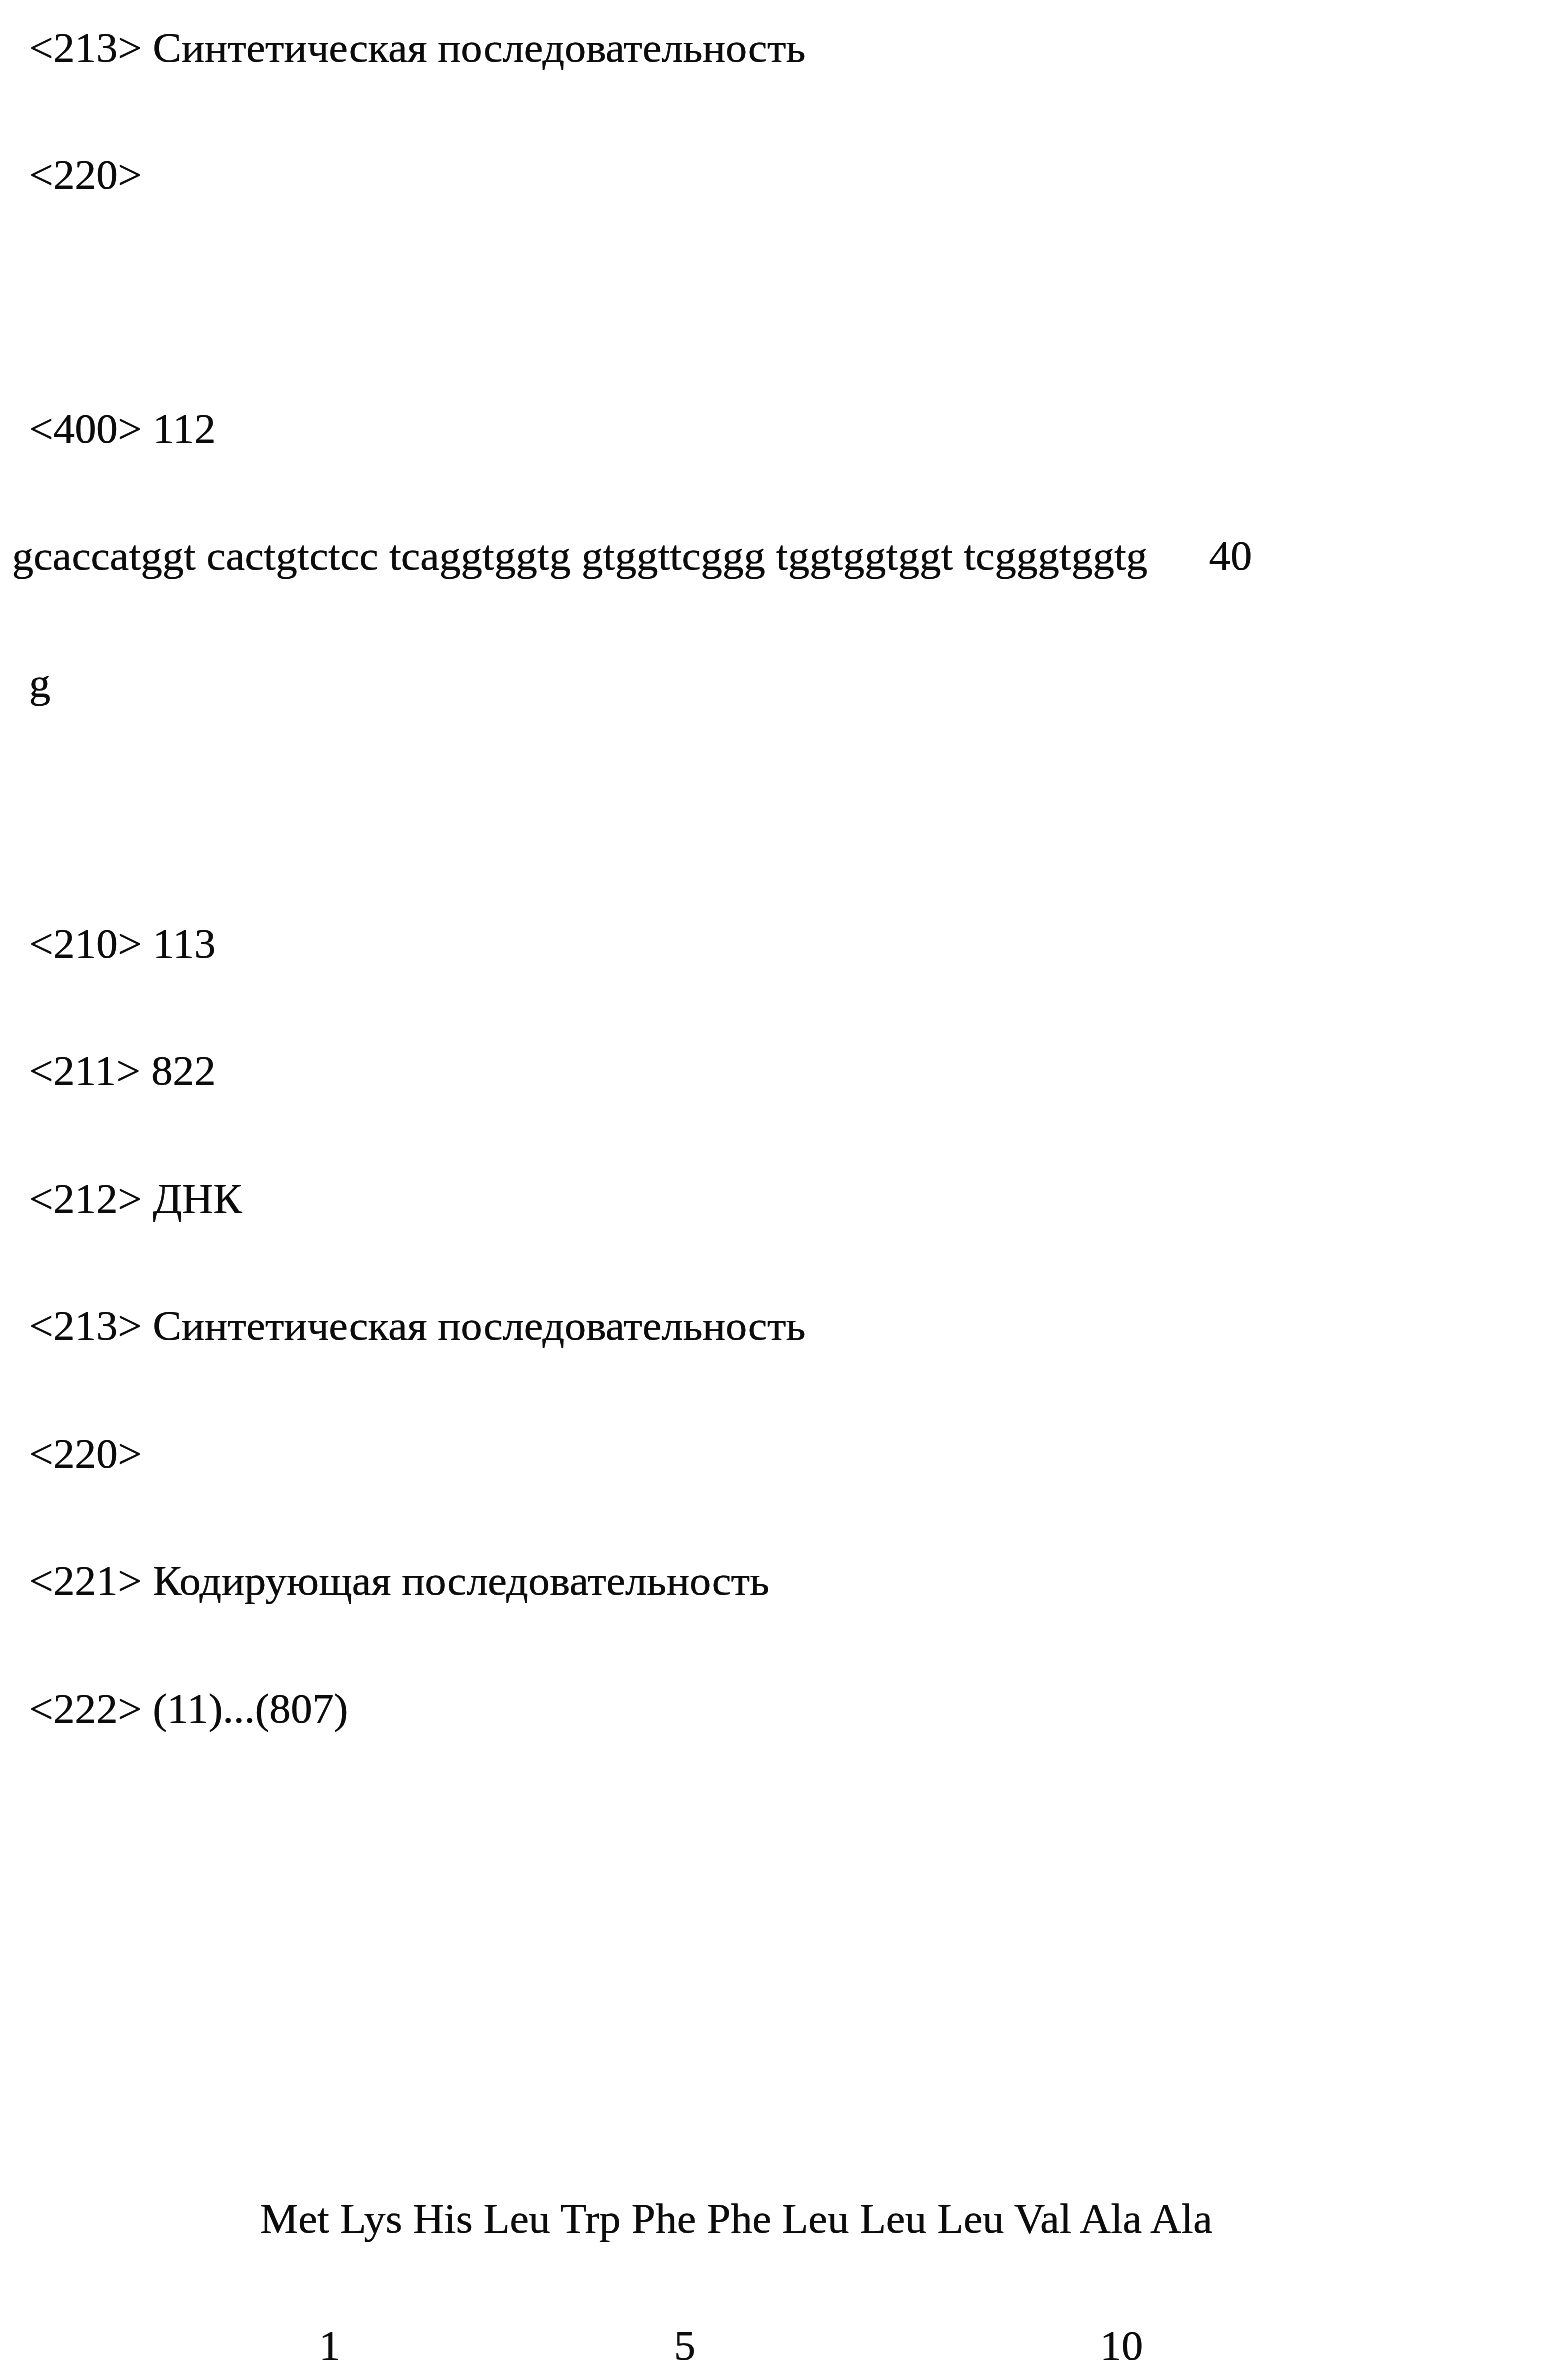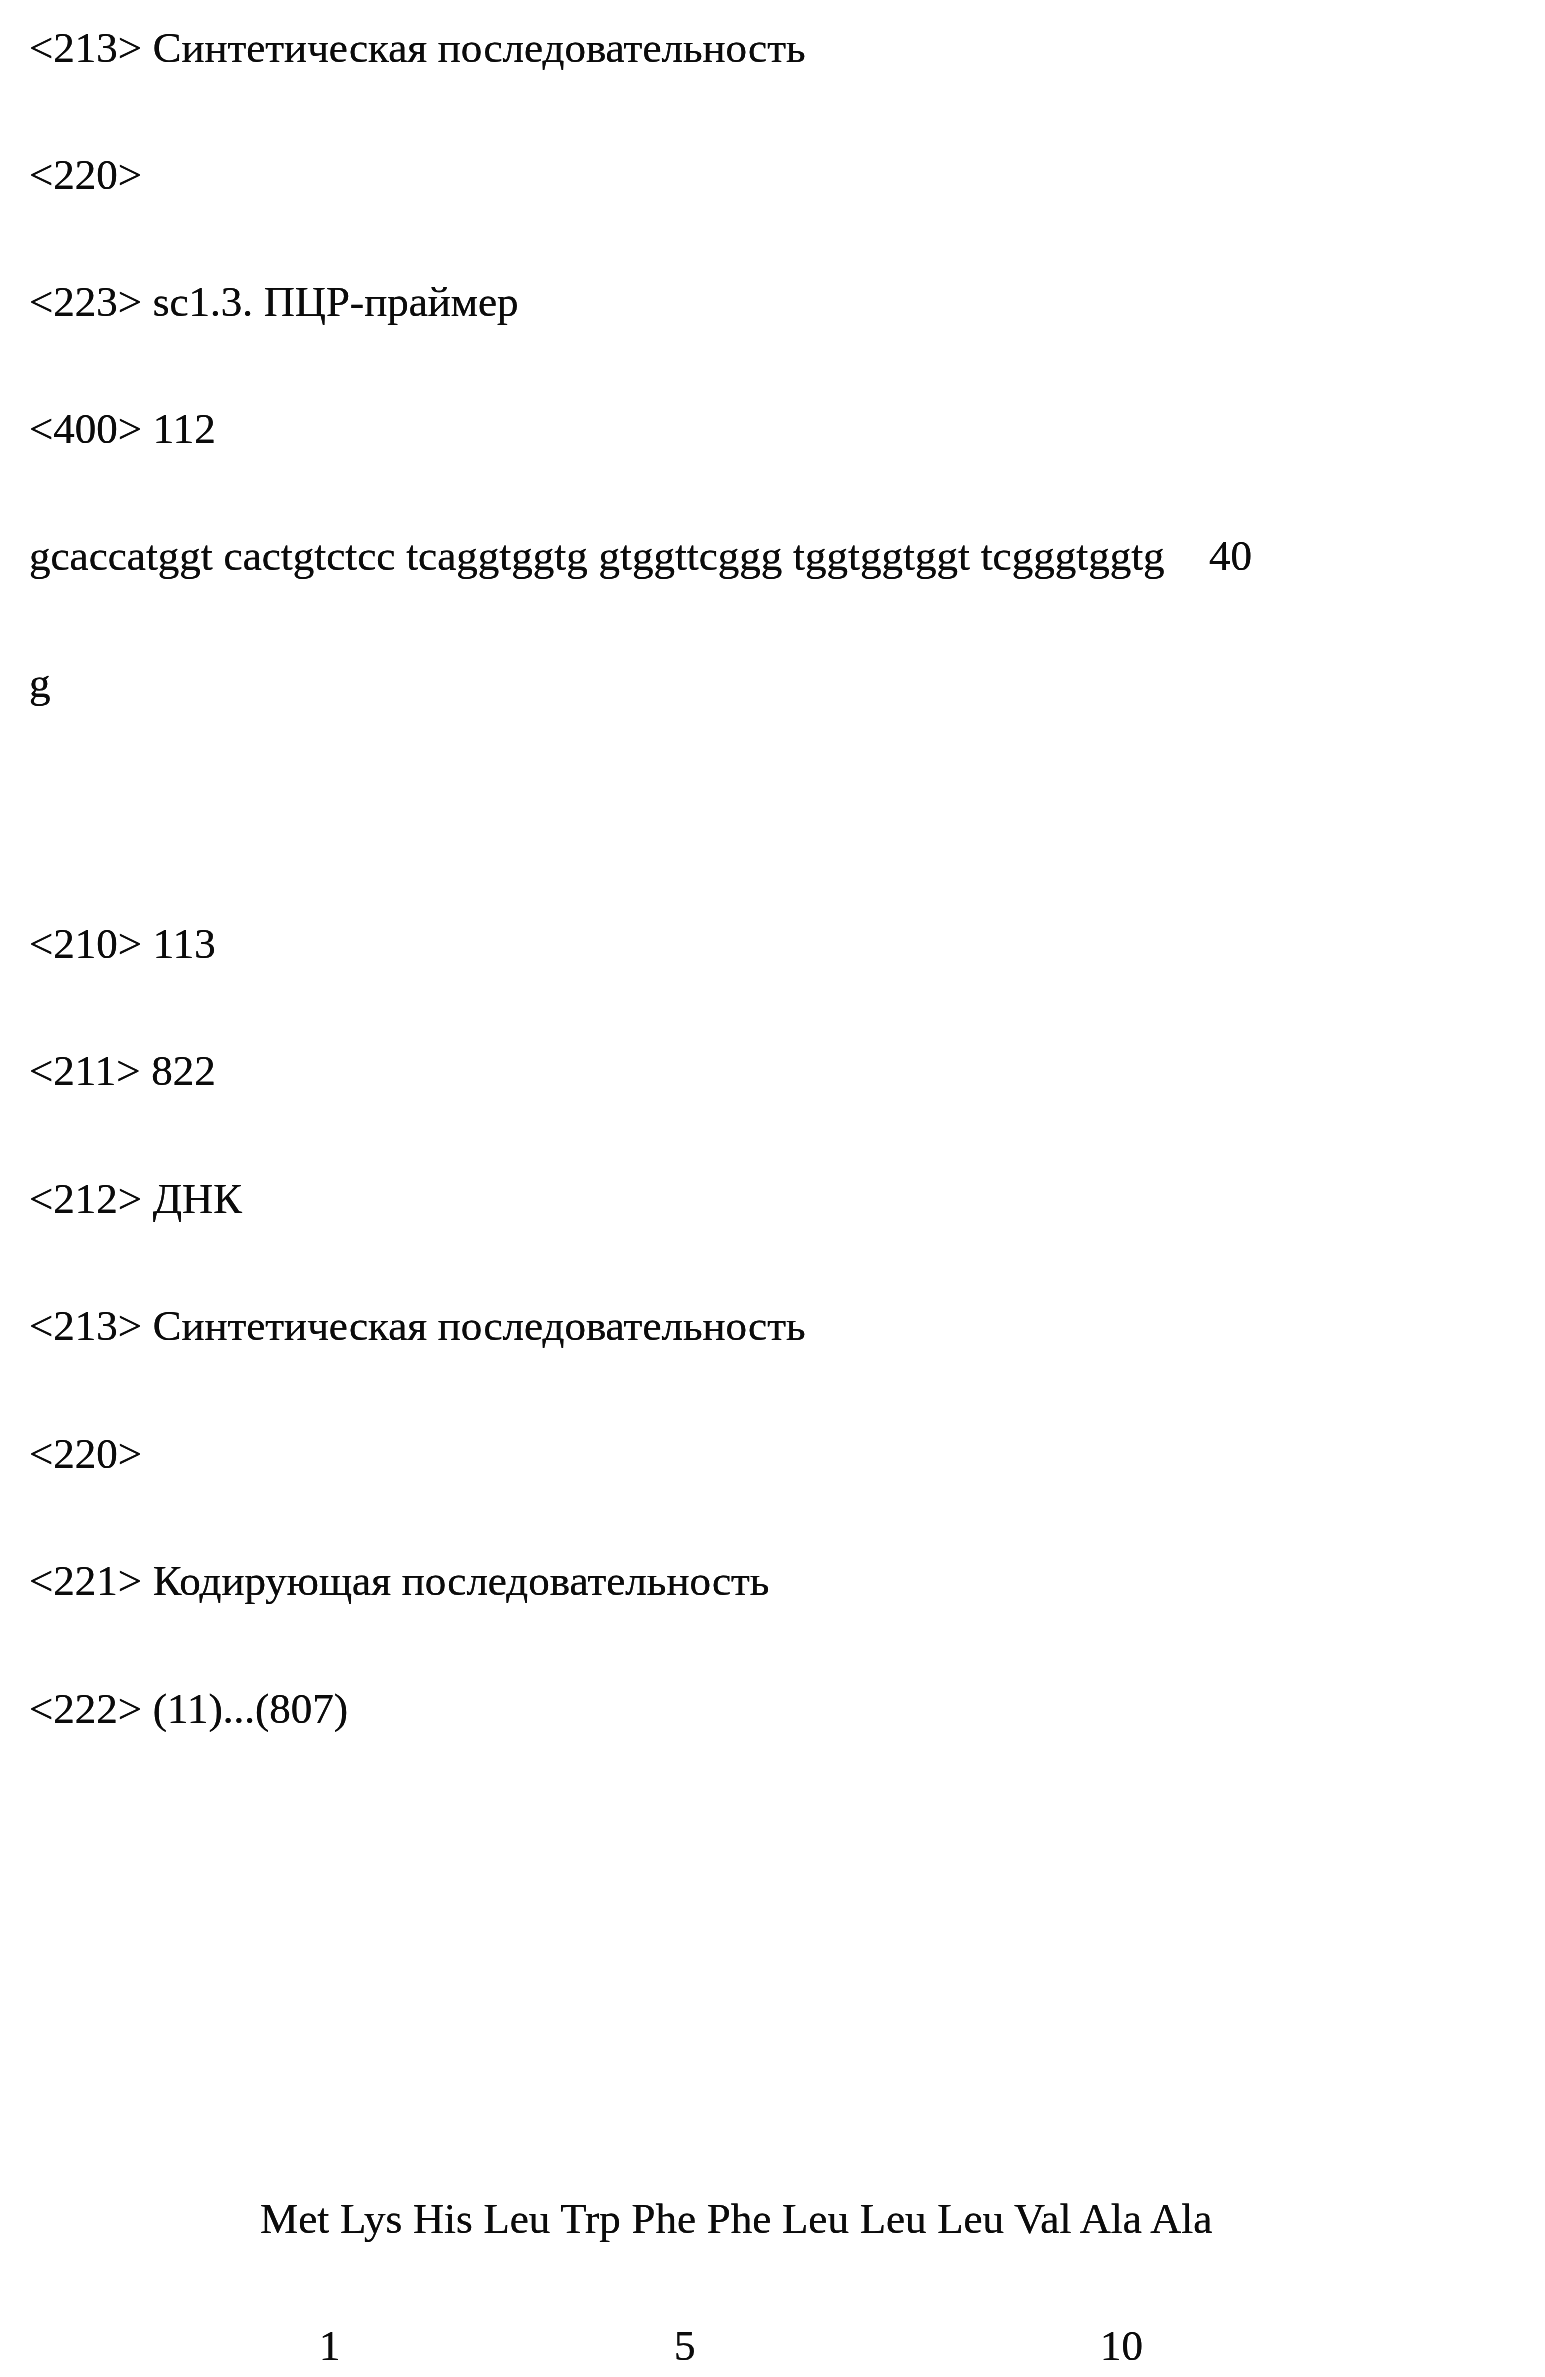--- a/index.html
+++ b/index.html
@@ -38,30 +38,27 @@
 <div class="page">
 
   <div class="line" style="top:26px">
     <span class="seg" style="left:29px">&lt;213&gt; Синтетическая последовательность</span>
   </div>
 
   <div class="line" style="top:153px">
     <span class="seg" style="left:29px">&lt;220&gt;</span>
   </div>
 
-  <div class="line" style="top:280px">
-    <span class="seg" style="left:29px">&lt;223&gt; sc1.3. ПЦР-праймер</span>
-  </div>
 
   <div class="line" style="top:407px">
     <span class="seg" style="left:29px">&lt;400&gt; 112</span>
   </div>
 
   <div class="line" style="top:534px">
-    <span class="seg" style="left:29px">gcaccatggt cactgtctcc tcaggtggtg gtggttcggg tggtggtggt tcgggtggtg</span>
+    <span class="seg" style="left:12px">gcaccatggt cactgtctcc tcaggtggtg gtggttcggg tggtggtggt tcgggtggtg</span>
     <span class="seg" style="left:1209px">40</span>
   </div>
 
   <div class="line" style="top:661px">
     <span class="seg" style="left:29px">g</span>
     <span class="seg" style="left:1490px">61</span>
   </div>
 
   <div class="line" style="top:922px">
     <span class="seg" style="left:29px">&lt;210&gt; 113</span>

